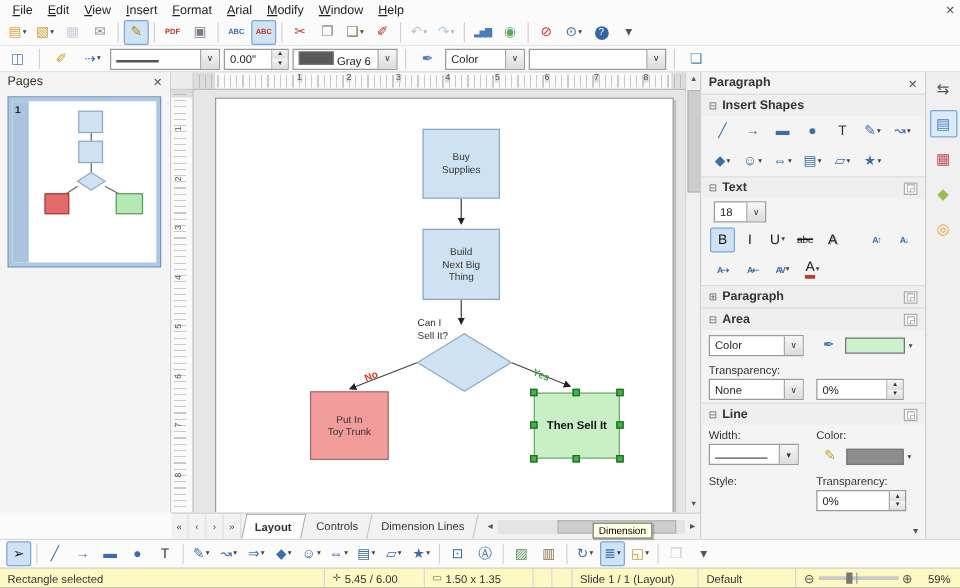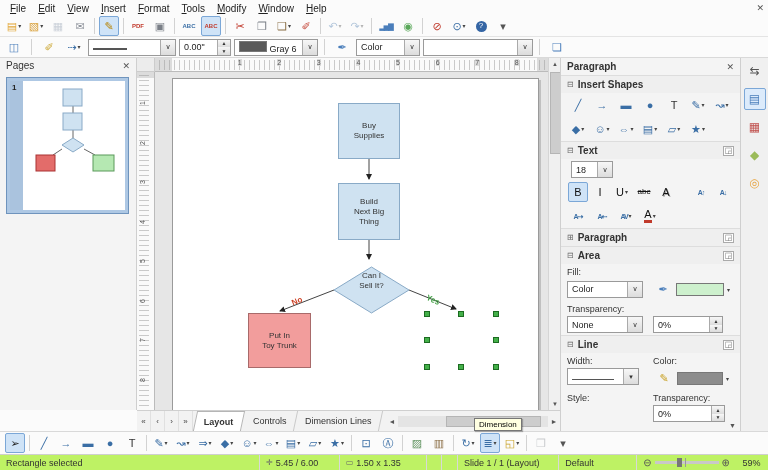--- a/index.html
+++ b/index.html
@@ -52,21 +52,21 @@
   #vruler .page-extent{position:absolute;top:6px;left:0;height:332px;width:100%;background:#fafafa;}
   .vtick{position:absolute;left:2px;width:10px;height:100%;background:repeating-linear-gradient(0deg,transparent 0 4px,#999 4px 5px);opacity:.5;}
   .vnum{position:absolute;left:4px;font-size:7px;color:#555;transform:translateY(-50%) rotate(-90deg);}
   #viewport{position:absolute;left:155px;top:72px;width:393px;height:338px;background:#e6e6e6;overflow:hidden;}
   #page{position:absolute;left:17px;top:6px;width:365px;height:360px;background:#fff;border:1px solid #9a9a9a;box-shadow:2px 2px 0 #c0c0c0;}
   #fc-svg{position:absolute;left:0;top:0;}
   .fc-box{position:absolute;display:flex;align-items:center;justify-content:center;text-align:center;font-size:8px;line-height:1.25;white-space:pre-line;box-sizing:border-box;color:#333;}
   #fc-buy,#fc-build{background:#cfe2f1;border:1px solid #89aac7;}
   #fc-buy{left:183px;top:31px;width:62px;height:56px;}
   #fc-build{left:183px;top:111px;width:62px;height:57px;}
-  #fc-diamond-label{position:absolute;left:179px;top:199px;width:75px;text-align:center;font-size:8px;line-height:1.25;white-space:pre-line;color:#333;}
+  #fc-diamond-label{position:absolute;left:179px;top:182px;width:75px;font-size:8px;line-height:1.25;white-space:pre-line;color:#333;}
   #fc-red{left:93px;top:241px;width:63px;height:55px;background:#f29d9c;border:1px solid #a86a6a;}
   #fc-green{left:272px;top:242px;width:69px;height:53px;background:#c8efc6;border:1px solid #74a974;font-weight:bold;font-size:9px;color:#111;}
   .edge-label{position:absolute;font-size:8px;font-weight:bold;transform:translate(-50%,-50%) rotate(-23deg);}
   #lbl-no{left:142px;top:229px;color:#cc4125;}
   #lbl-yes{left:278px;top:228px;color:#3f9e42;transform:translate(-50%,-50%) rotate(23deg);}
   .handle{position:absolute;width:6px;height:6px;background:#44b049;border:1px solid #1c6b21;box-sizing:border-box;}
   
   #vscroll{position:absolute;left:548px;top:58px;width:12px;height:352px;background:#f0f0f0;border-left:1px solid #d5d5d5;box-sizing:border-box;}
   .scr-btn{position:absolute;left:0;width:12px;height:12px;font-size:6px;color:#555;display:flex;align-items:center;justify-content:center;}
   #vthumb{position:absolute;left:1px;top:14px;width:9px;height:80px;background:#cdcdcd;border:1px solid #b5b5b5;}
@@ -87,40 +87,40 @@
   .sb-sec{border-top:1px solid #ddd;background:#efefef;display:flex;align-items:center;gap:4px;padding:3px 6px;font-size:10px;font-weight:bold;color:#333;}
   .sb-sec .exp{font-size:8px;color:#666;font-weight:normal;}
   .sb-sec .launcher{margin-left:auto;font-size:8px;color:#777;font-weight:normal;border:1px solid #aaa;width:9px;height:8px;line-height:7px;text-align:center;background:#fff;}
   .sb-row{display:flex;align-items:center;padding:2px 6px;gap:2px;}
   .sb-label{font-size:9px;color:#333;padding:3px 6px 0;}
   
   #rail{position:absolute;left:740px;top:58px;width:28px;height:373px;background:#f0f0f0;border-left:1px solid #cfcfcf;box-sizing:border-box;display:flex;flex-direction:column;align-items:center;padding-top:2px;gap:6px;}
   .rail-btn{width:20px;height:20px;display:flex;align-items:center;justify-content:center;font-size:12px;border:1px solid transparent;border-radius:2px;}
   .rail-btn.active{background:#dcebfb;border-color:#7ba7d7;}
   
-  #statusbar{position:absolute;left:0;top:454px;width:768px;height:16px;background:#bef264;border-top:1px solid #cfcfcf;display:flex;align-items:center;font-size:9px;color:#333;box-sizing:border-box;}
+  #statusbar{position:absolute;left:0;top:454px;width:768px;height:16px;background:#fef9c3;border-top:1px solid #cfcfcf;display:flex;align-items:center;font-size:9px;color:#333;box-sizing:border-box;}
   .st-cell{padding:0 6px;border-right:1px solid #d8d8d8;height:100%;display:flex;align-items:center;gap:3px;white-space:nowrap;box-sizing:border-box;}
   .st-icon{font-size:8px;color:#666;}
   #st-zoomslider{display:flex;align-items:center;gap:3px;}
   #zoom-track{width:64px;height:3px;background:#c9c9c9;position:relative;}
   #zoom-notch{position:absolute;left:30px;top:-3px;width:1px;height:9px;background:#999;}
   #zoom-thumb{position:absolute;left:22px;top:-3px;width:5px;height:9px;background:#777;}
 </style>
 </head>
 <body>
 
 <div id="app">
 
   <div id="menubar">
     <span class="menu-item">File</span>
     <span class="menu-item">Edit</span>
     <span class="menu-item">View</span>
     <span class="menu-item">Insert</span>
     <span class="menu-item">Format</span>
-    <span class="menu-item">Tools</span>
+    <span class="menu-item">Arial</span>
     <span class="menu-item">Modify</span>
     <span class="menu-item">Window</span>
     <span class="menu-item">Help</span>
     <span id="menubar-close">✕</span>
   </div>
 
   <div id="tb1" class="toolbar">
       <span class="tbi">
         <span class="g" style="color: rgb(227, 168, 58);">▤</span>
         <span class="dd">▾</span>
@@ -310,20 +310,21 @@
     </svg>
     <div id="fc-buy" class="fc-box">Buy
 Supplies</div>
     <div id="fc-build" class="fc-box">Build
 Next Big
 Thing</div>
     <div id="fc-diamond-label">Can I
 Sell It?</div>
     <div id="fc-red" class="fc-box">Put In
 Toy Trunk</div>
+    <div id="fc-green" class="fc-box">Then Sell It</div>
     <span id="lbl-no" class="edge-label">No</span>
     <span id="lbl-yes" class="edge-label">Yes</span>
     <div id="handles">
         <span class="handle" style="left: 269px; top: 239px;"></span>
         <span class="handle" style="left: 303px; top: 239px;"></span>
         <span class="handle" style="left: 338px; top: 239px;"></span>
         <span class="handle" style="left: 269px; top: 265px;"></span>
         <span class="handle" style="left: 338px; top: 265px;"></span>
         <span class="handle" style="left: 269px; top: 292px;"></span>
         <span class="handle" style="left: 303px; top: 292px;"></span>
@@ -487,21 +488,20 @@
       <span class="exp">⊞</span>
       <span>Paragraph</span>
       <span class="launcher">◲</span>
     </div>
 
     <div class="sb-sec">
       <span class="exp">⊟</span>
       <span>Area</span>
       <span class="launcher">◲</span>
     </div>
-    <div class="sb-label">Fill:</div>
     <div class="sb-row">
       <span class="sel" style="width:76px">
           <span class="val">Color</span>
           <span class="arr">∨</span>
         </span>
       <span class="tbi" style="margin-left:8px">
           <span class="g" style="color:#4a7ebb">✒</span>
         </span>
       <span class="swatch" style="width: 46px; height: 11px; background: rgb(205, 240, 205);"></span>
       <span class="dd">▾</span>

